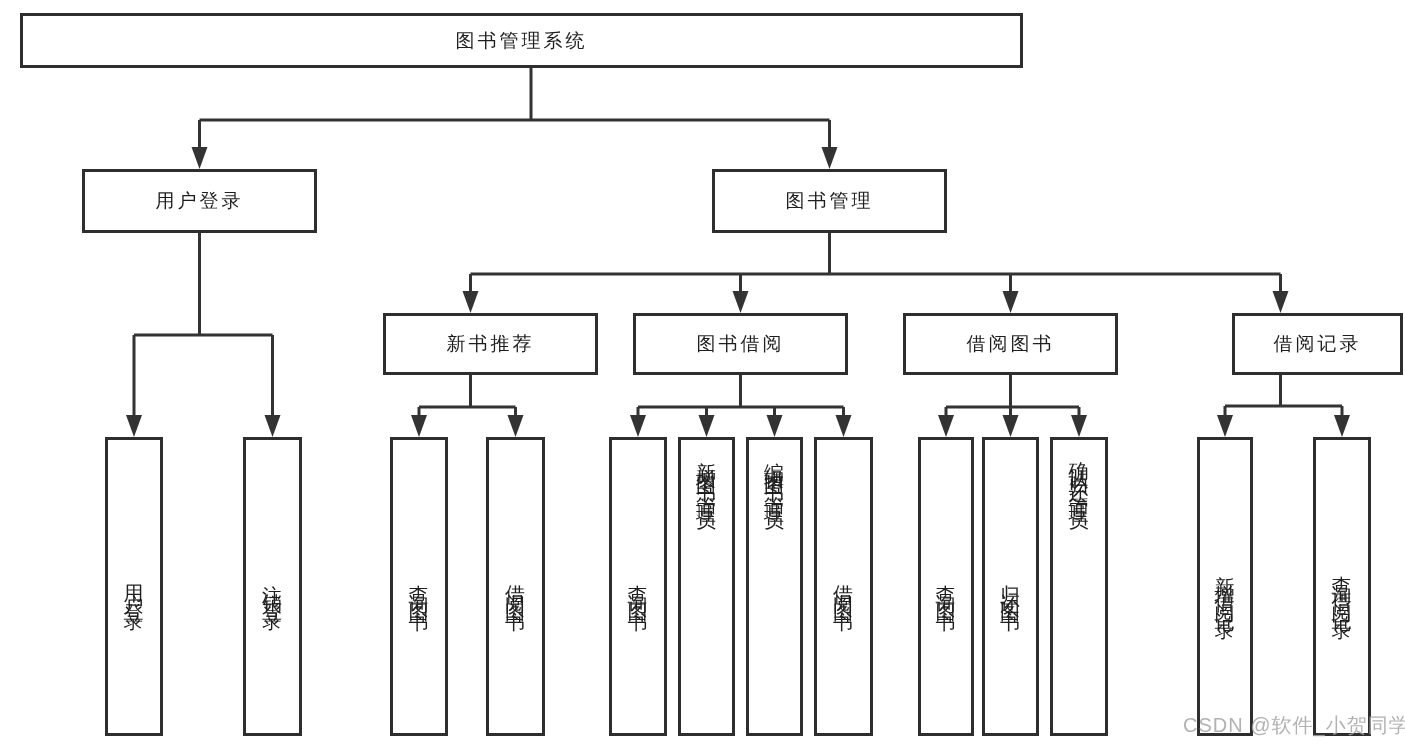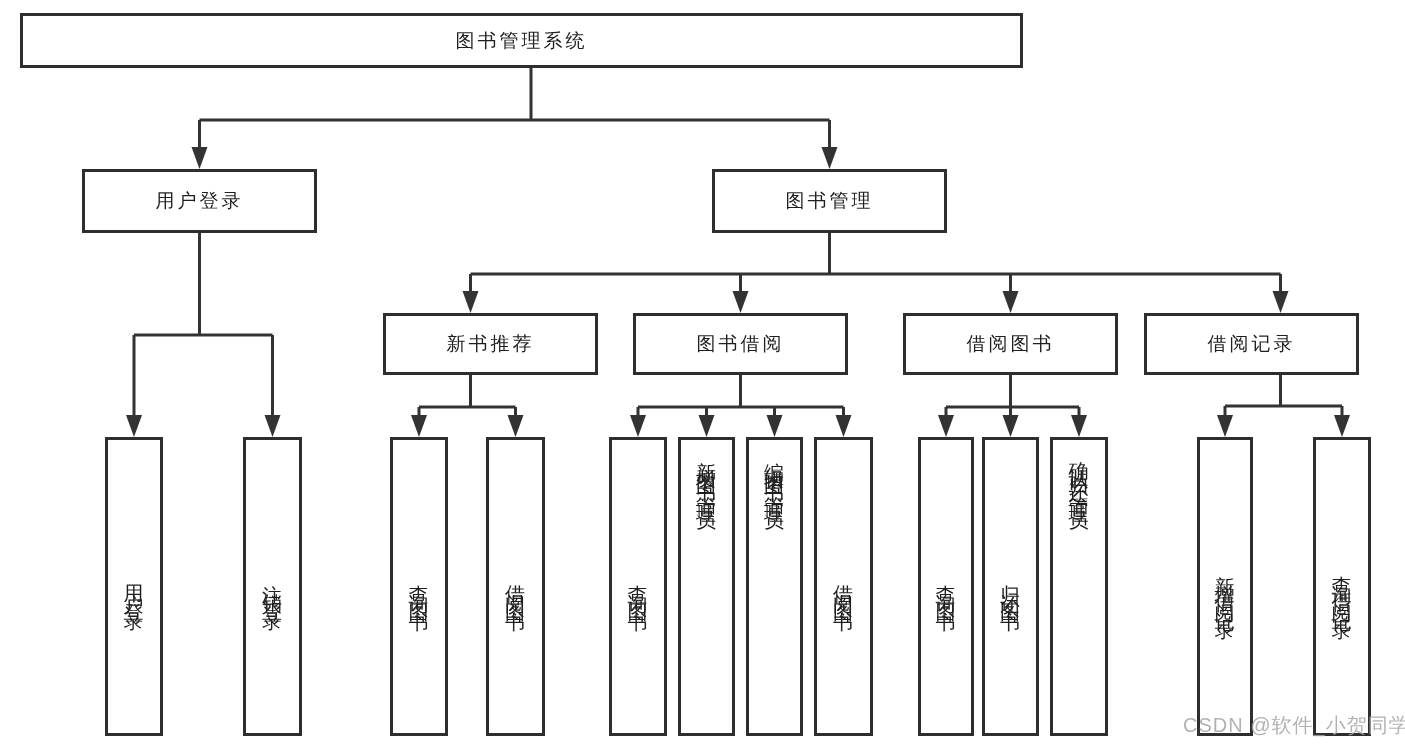--- a/index.html
+++ b/index.html
@@ -105,21 +105,21 @@
 
   <div class="node" style="left:363px; top:313px; width:215px; height:62px;margin-left:20px;">
     <span class="hlabel">新书推荐</span>
   </div>
   <div class="node" style="left:633px; top:313px; width:215px; height:62px;">
     <span class="hlabel">图书借阅</span>
   </div>
   <div class="node" style="left:903px; top:313px; width:215px; height:62px;">
     <span class="hlabel">借阅图书</span>
   </div>
-  <div class="node" style="left:1144px; top:313px; width:215px; height:62px;">
+  <div class="node" style="left:1232px; top:313px; width:171px; height:62px;">
     <span class="hlabel">借阅记录</span>
   </div>
 
   <div class="node leaf" style="left:105px; top:437px; width:58px; height:299px;">
     <span class="vlabel">用户登录</span>
   </div>
   <div class="node leaf" style="left:243px; top:437px; width:59px; height:299px;">
     <span class="vlabel">注销登录</span>
   </div>
 

